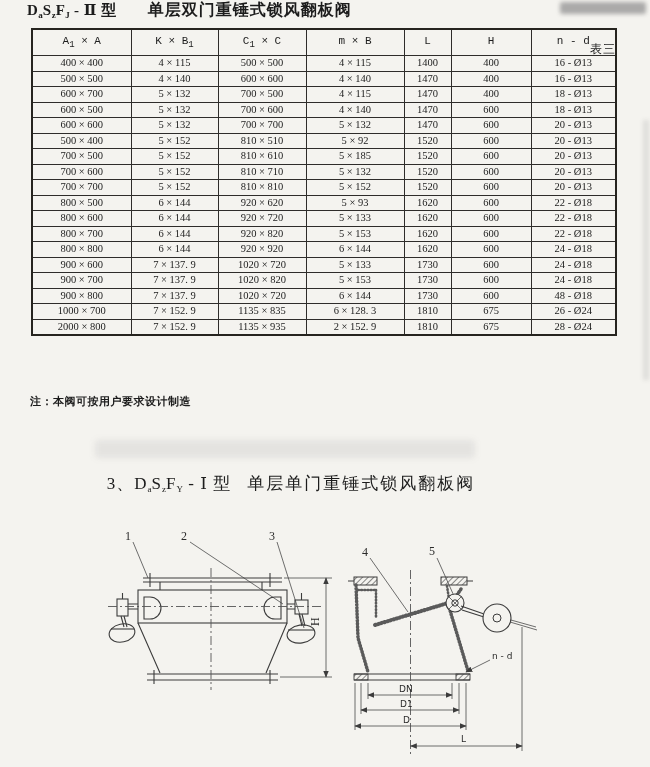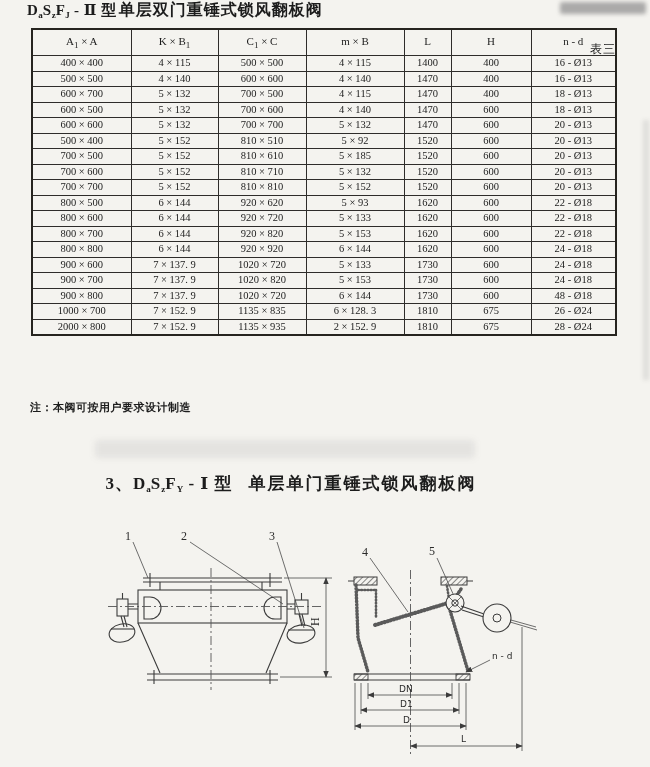--- a/index.html
+++ b/index.html
@@ -7,63 +7,63 @@
     width:650px;height:767px;position:relative;overflow:hidden;
     background:#f4f3ef;
     font-family:"Liberation Serif","DejaVu Serif",serif;
     color:#1c1c1c;
   }
   
   .doc-title{
     position:absolute;left:27px;top:0px;margin:0;
     font-size:15px;font-weight:bold;letter-spacing:.5px;white-space:nowrap;
   }
-  .doc-title .cn{font-size:16px;margin-left:2px;letter-spacing:1px;}
+  .doc-title .cn{font-size:16px;margin-left:31px;letter-spacing:1px;}
   .sub{font-size:9px;vertical-align:-3px;letter-spacing:0;}
   .table-caption{
     position:absolute;right:34px;top:12px;font-size:12px;letter-spacing:1px;margin-top:29px;
   }
   
   table.spec{
     position:absolute;left:31px;top:28px;width:584px;
     border-collapse:collapse;table-layout:fixed;
     font-size:10.5px;
   }
   table.spec th,table.spec td{
     border:1px solid #2e2c2a;text-align:center;padding:0;
     font-weight:normal;color:#1c1c1c;white-space:nowrap;
   }
-  table.spec th{height:25px;font-size:11px;}
+  table.spec th{height:25px;font-size:11px;font-family:Liberation Mono, monospace;}
   table.spec td{height:14.5px;line-height:14.5px;}
   table.spec{border:2px solid #26241f;}
   col.c0{width:99px}col.c1{width:87px}col.c2{width:88px}col.c3{width:98px}
   col.c4{width:47px}col.c5{width:80px}col.c6{width:85px}
   
   .note{
     position:absolute;left:30px;top:394px;
     font-family:"Liberation Sans","DejaVu Sans",sans-serif;
-    font-size:11px;font-weight:bold;letter-spacing:.5px;margin-top:6px;
+    font-size:11px;font-weight:bold;letter-spacing:.5px;
   }
   
   .ghost-band{
     position:absolute;left:95px;top:440px;width:380px;height:18px;
     background:rgba(90,90,95,.10);filter:blur(3px);border-radius:4px;
   }
   .smudge-top{
     position:absolute;left:560px;top:2px;width:86px;height:12px;
     background:rgba(35,35,40,.35);filter:blur(2px);border-radius:2px;
   }
   .smudge-edge{
     position:absolute;left:643px;top:120px;width:6px;height:260px;
     background:rgba(40,40,40,.10);filter:blur(2px);
   }
   
   .section-title{
     position:absolute;left:0;top:472px;width:582px;margin:0;
-    text-align:center;font-size:17px;font-weight:bold;white-space:nowrap;
+    text-align:center;font-size:17px;font-weight:normal;white-space:nowrap;
     letter-spacing:1px;
   }
   .section-title .cn{margin-left:16px;letter-spacing:2px;}
   
   svg.drawing{position:absolute;left:0;top:518px;}
   .ln{stroke:#3c3c3c;stroke-width:1.1;fill:none;}
   .thin{stroke:#4a4a4a;stroke-width:.8;fill:none;}
   .cl{stroke:#555;stroke-width:.9;fill:none;stroke-dasharray:9 3 2 3;}
   .stip{stroke:#5a5a5a;fill:none;stroke-linecap:round;stroke-dasharray:.8 2.4;}
   .callout{font-family:"Liberation Serif",serif;font-size:12px;fill:#2a2a2a;}

